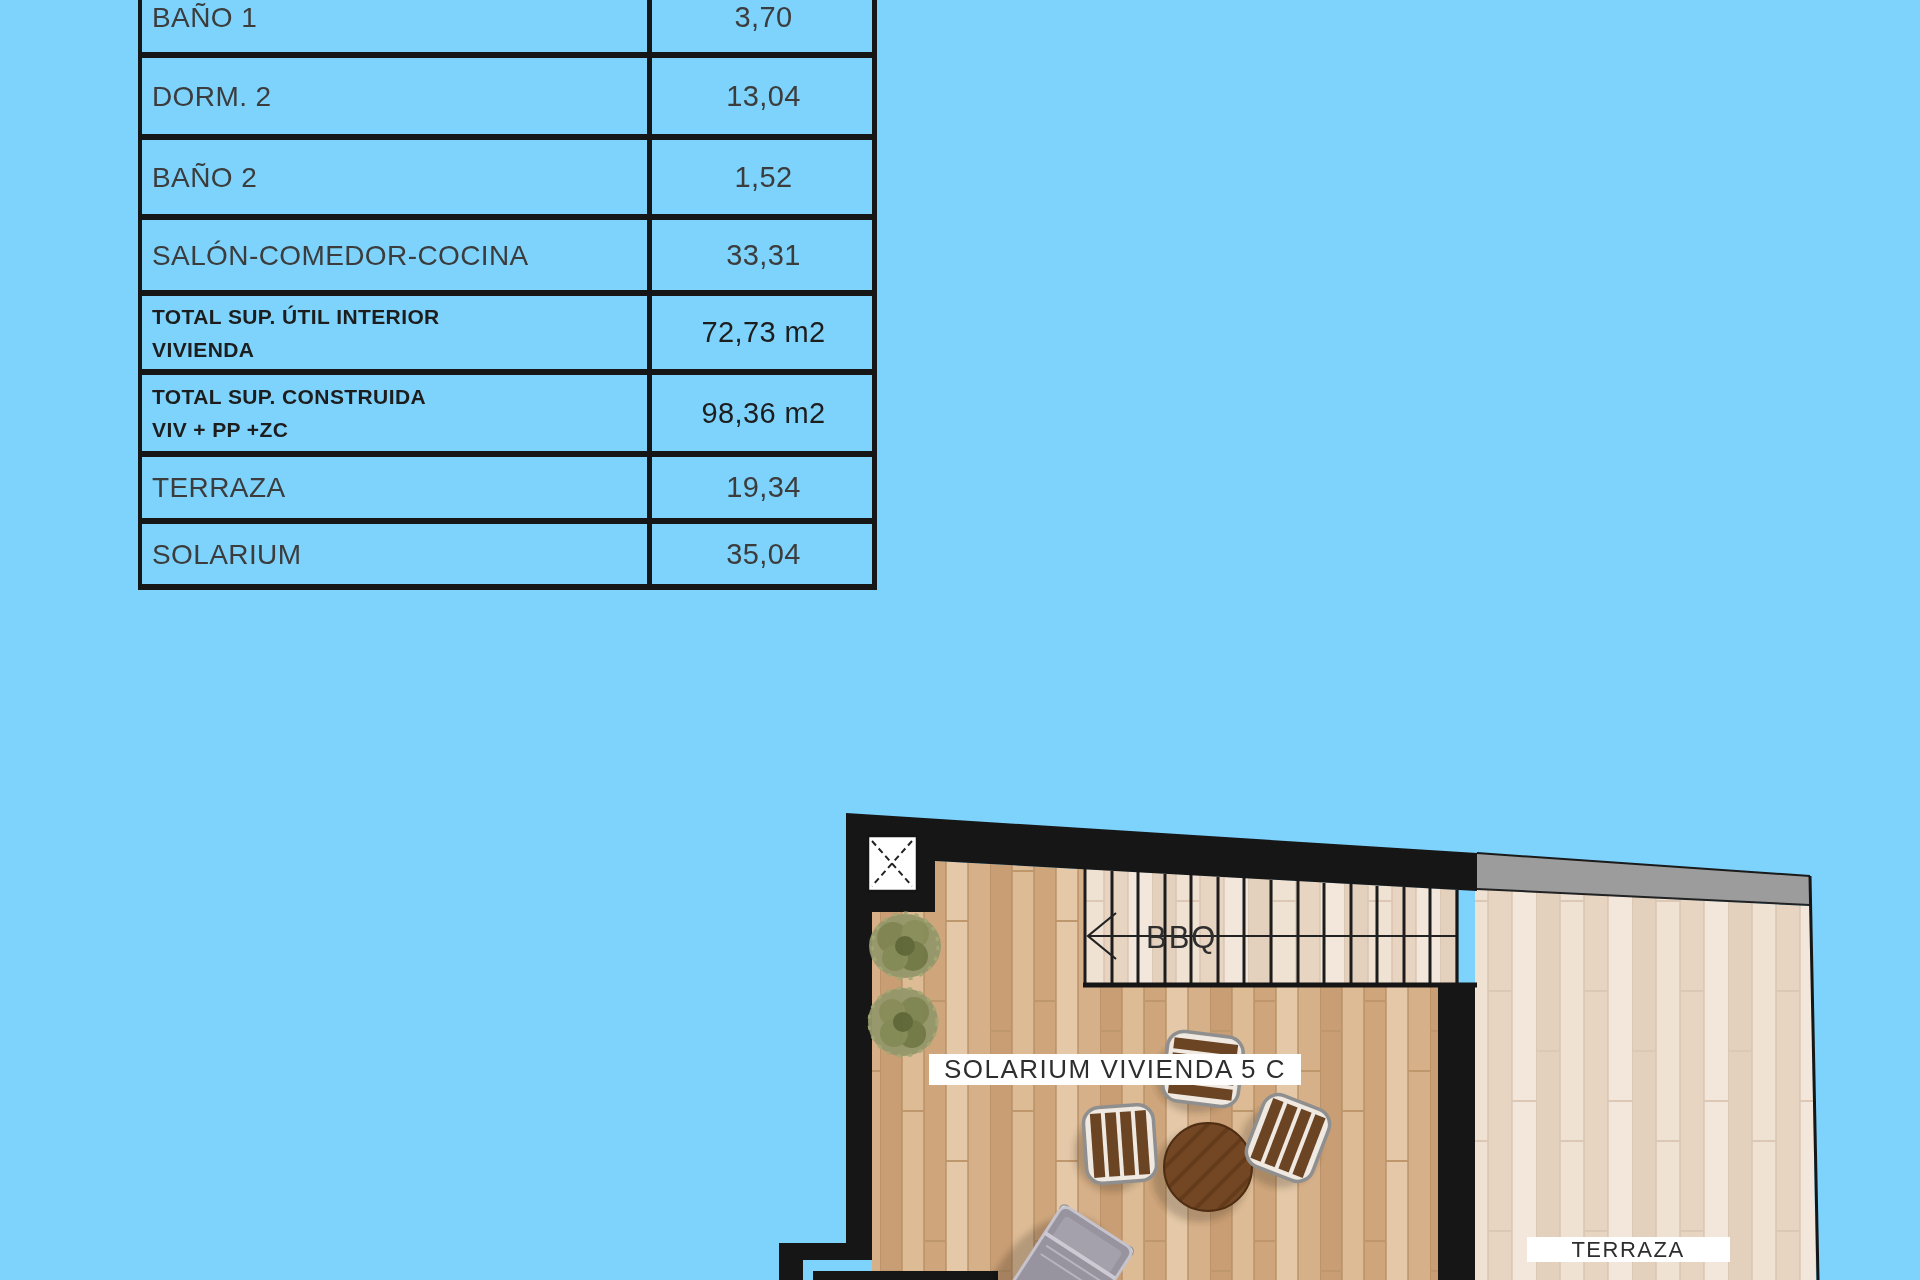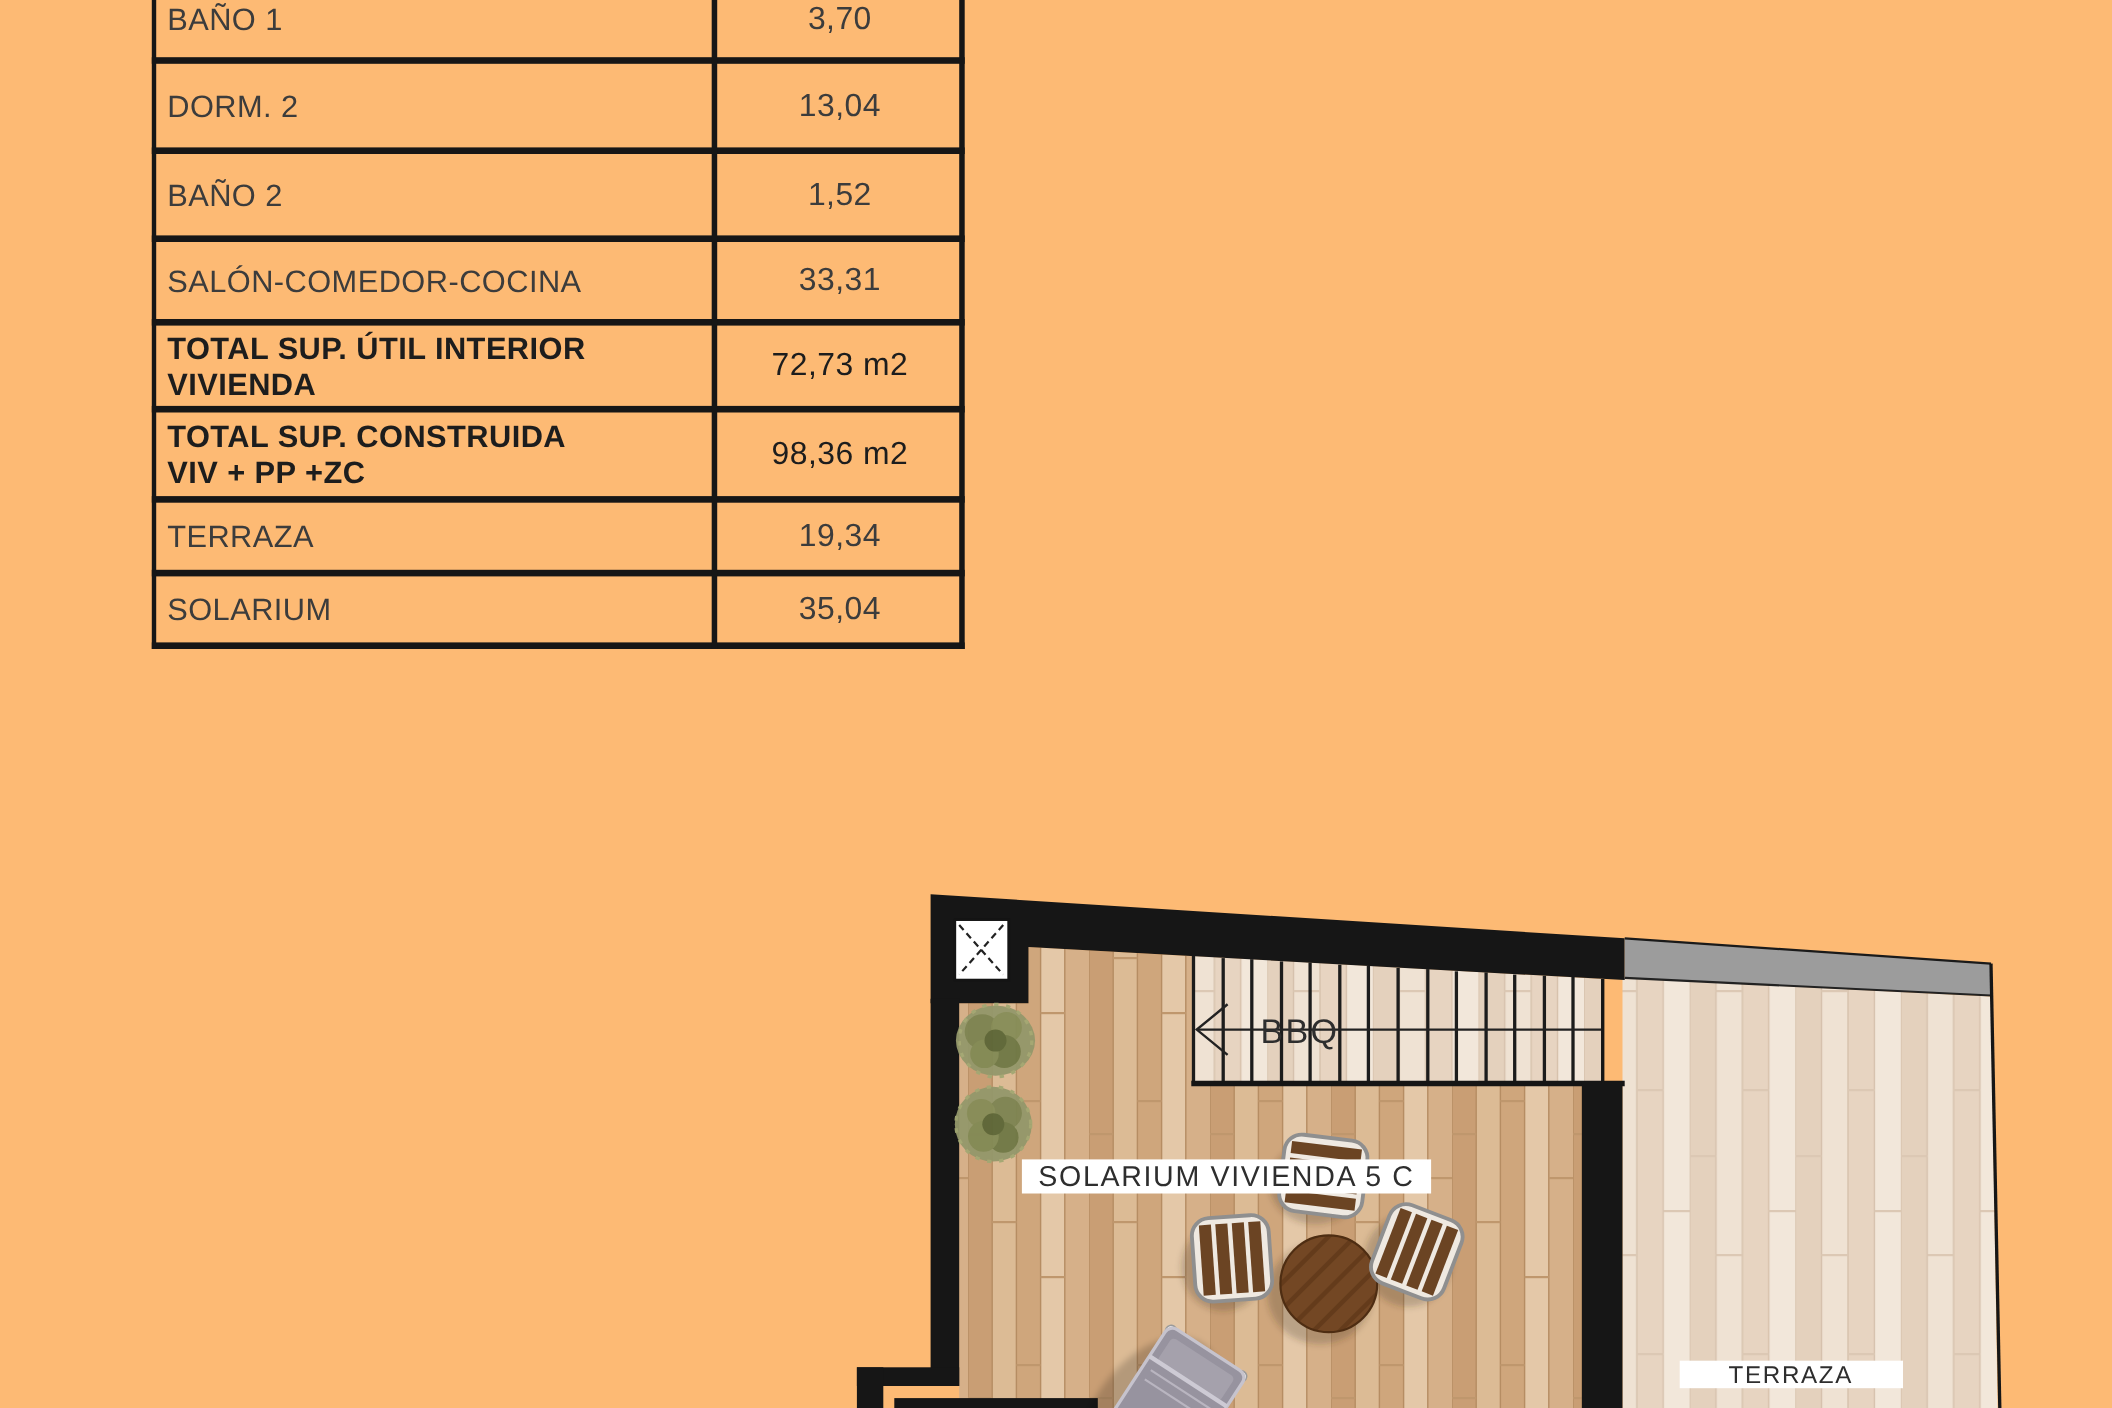--- a/index.html
+++ b/index.html
@@ -1,29 +1,29 @@
 <!DOCTYPE html>
 <html><head>
 <meta charset="utf-8">
 <style>
   html,body{margin:0;padding:0;background:#ffffff;}
-  #page{position:relative;width:1920px;height:1280px;overflow:hidden;background:#fdba74;
+  #page{position:relative;width:1920px;height:1280px;overflow:hidden;background:#7dd3fc;
         font-family:"Liberation Sans", sans-serif;}
 
   
   .area-table{position:absolute;left:138px;top:-18px;width:739px;}
   .trow{position:relative;display:flex;border-bottom:6px solid #161616;box-sizing:border-box;}
   .r1{height:76px}.r2{height:82px}.r3{height:80px}.r4{height:76px}.r5{height:79px}
   .r6{height:82px}.r7{height:67px}.r8{height:66px}.r9{height:78px}
   .tlabel{width:512px;box-sizing:border-box;padding-left:14px;display:flex;flex-direction:column;
           justify-content:center;font-size:28px;line-height:33px;letter-spacing:.4px;color:#3c3c3c;}
   .tlabel span{display:block;}
   .tvalue{width:227px;display:flex;align-items:center;justify-content:center;
           font-size:29px;color:#3c3c3c;letter-spacing:.4px;}
-  .trow.bold .tlabel{font-weight:700;color:#1d1d1d;line-height:33px;font-size:28px;}
+  .trow.bold .tlabel{font-weight:700;color:#1d1d1d;line-height:33px;font-size:21px;}
   .trow.bold .tvalue{font-weight:400;color:#1d1d1d;}
   .vline{position:absolute;top:0;bottom:0;width:5px;background:#161616;}
   .vl-a{left:0;width:4px}.vl-b{left:509px}.vl-c{left:734px}
 
   
   .plan{position:absolute;left:0;top:0;width:1920px;height:1280px;}
   .plan text{font-family:"Liberation Sans", sans-serif;fill:#2e2e2e;}
   .plan-label{font-size:26px;letter-spacing:1.5px;}
   .terr-label{font-size:22px;letter-spacing:1.5px;}
   .bbq-label{font-size:31px;letter-spacing:2px;fill:#3f3f3f;}

